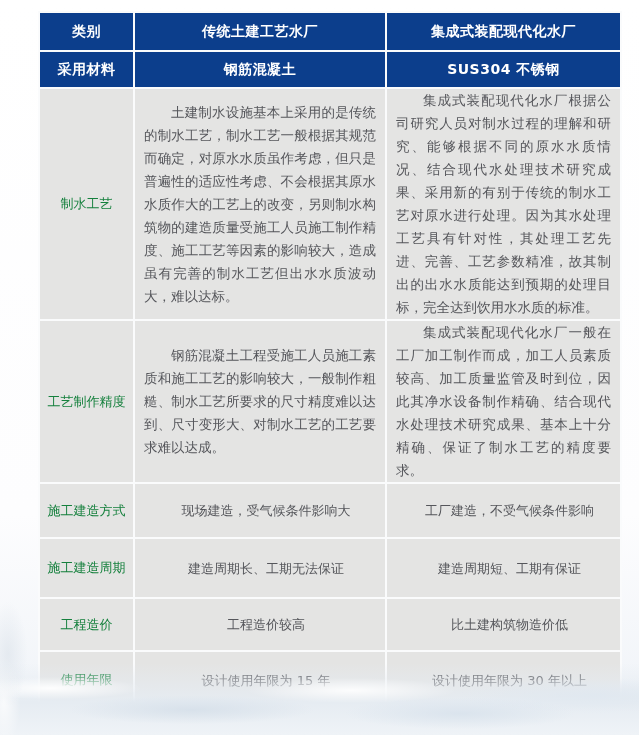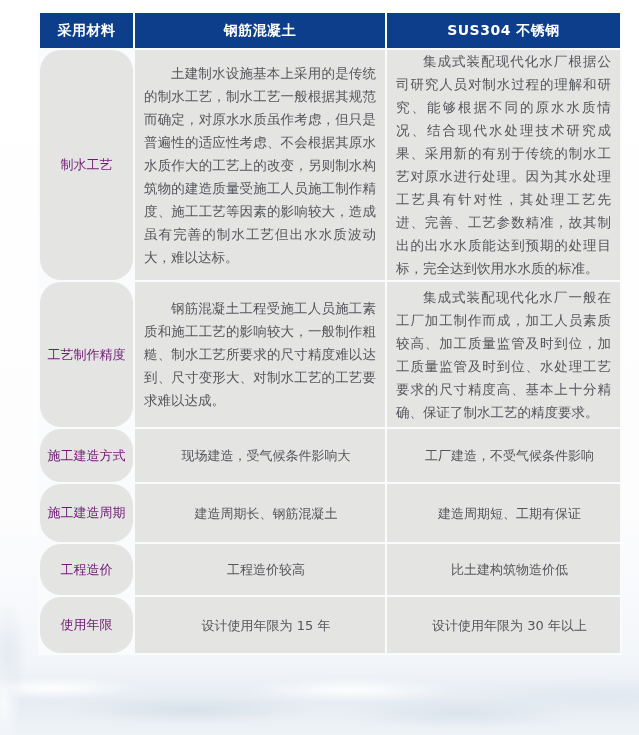--- a/index.html
+++ b/index.html
@@ -67,23 +67,22 @@
   }
 
   
   tr.r-body th, tr.r-body td {
     background: #e4e4e3;
     color: #55565b;
     font-size: 13px;
     font-weight: normal;
   }
   tr.r-body th {
-    color: #701a75;
+    color: #15803d;
     text-align: center;
-    border-radius: 21px;
   }
 
   
   tr.r-para td {
     text-align: justify;
     text-justify: inter-ideograph;
     text-indent: 2em;
     font-size: 13.5px;
     line-height: 23px;
     padding: 0 9px;
@@ -111,43 +110,48 @@
 </head>
 <body>
 
 <table class="cmp-table">
   <colgroup>
     <col class="c1">
       <col class="c2">
       <col class="c3">
   </colgroup>
   <tbody>
+    <tr class="r-head rh-h1">
+      <th>类别</th>
+      <th>传统土建工艺水厂</th>
+      <th>集成式装配现代化水厂</th>
+    </tr>
     <tr class="r-head rh-h2">
       <td>采用材料</td>
       <td>钢筋混凝土</td>
       <td>SUS304 不锈钢</td>
     </tr>
     <tr class="r-body r-para rh-p1">
       <th>制水工艺</th>
       <td>土建制水设施基本上采用的是传统的制水工艺，制水工艺一般根据其规范而确定，对原水水质虽作考虑，但只是普遍性的适应性考虑、不会根据其原水水质作大的工艺上的改变，另则制水构筑物的建造质量受施工人员施工制作精度、施工工艺等因素的影响较大，造成虽有完善的制水工艺但出水水质波动大，难以达标。</td>
       <td>集成式装配现代化水厂根据公司研究人员对制水过程的理解和研究、能够根据不同的原水水质情况、结合现代水处理技术研究成果、采用新的有别于传统的制水工艺对原水进行处理。因为其水处理工艺具有针对性，其处理工艺先进、完善、工艺参数精准，故其制出的出水水质能达到预期的处理目标，完全达到饮用水水质的标准。</td>
     </tr>
     <tr class="r-body r-para rh-p2">
       <th>工艺制作精度</th>
       <td>钢筋混凝土工程受施工人员施工素质和施工工艺的影响较大，一般制作粗糙、制水工艺所要求的尺寸精度难以达到、尺寸变形大、对制水工艺的工艺要求难以达成。</td>
-      <td>集成式装配现代化水厂一般在工厂加工制作而成，加工人员素质较高、加工质量监管及时到位，加工质量监管及时到位、水处理工艺要求的尺寸精度高、基本上十分精确、保证了制水工艺的精度要求。</td>
+      <td>集成式装配现代化水厂一般在工厂加工制作而成，加工人员素质较高、加工质量监管及时到位，因此其净水设备制作精确、结合现代水处理技术研究成果、基本上十分精确、保证了制水工艺的精度要求。</td>
     </tr>
     <tr class="r-body r-center rh-s1">
       <th>施工建造方式</th>
       <td>现场建造，受气候条件影响大</td>
       <td>工厂建造，不受气候条件影响</td>
     </tr>
     <tr class="r-body r-center rh-s2">
       <th>施工建造周期</th>
-      <td>建造周期长、钢筋混凝土</td>
+      <td>建造周期长、工期无法保证</td>
       <td>建造周期短、工期有保证</td>
     </tr>
     <tr class="r-body r-center rh-s4">
       <th>工程造价</th>
       <td>工程造价较高</td>
       <td>比土建构筑物造价低</td>
     </tr>
     <tr class="r-body r-center rh-s5">
       <th>使用年限</th>
       <td>设计使用年限为 15 年</td>

